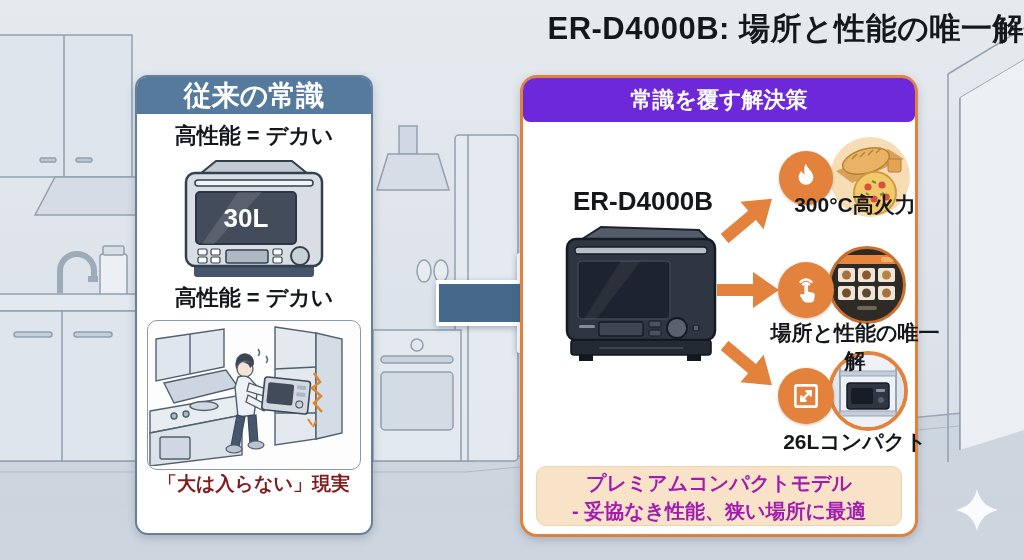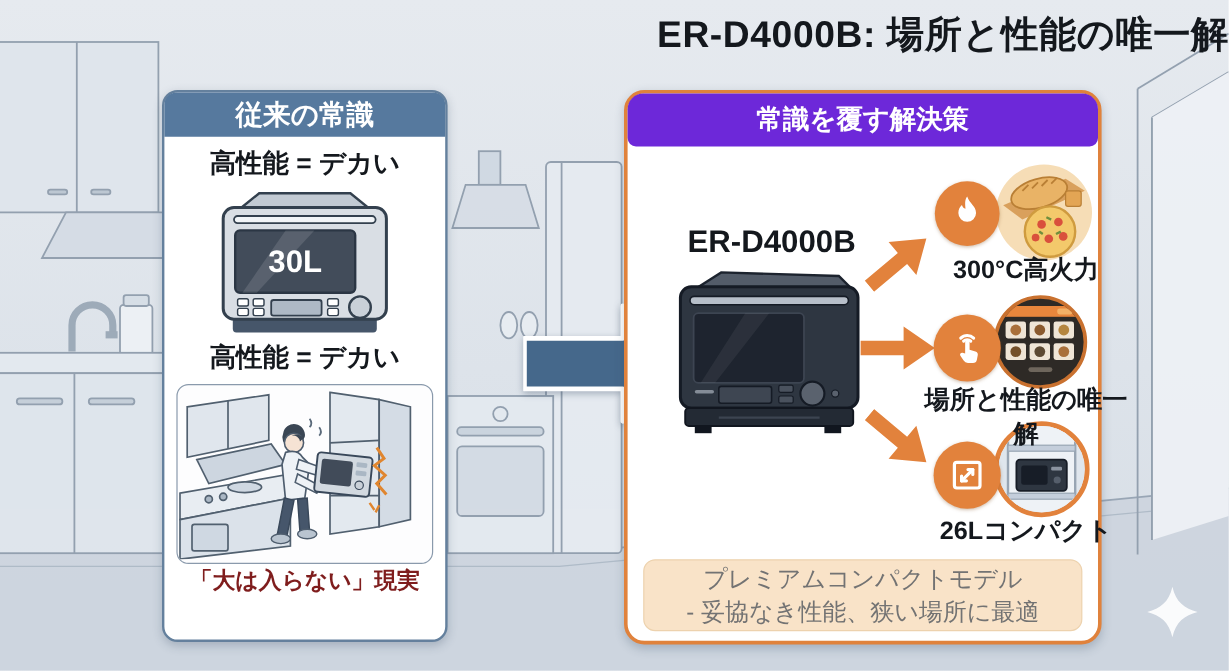--- a/index.html
+++ b/index.html
@@ -14,21 +14,21 @@
          color:#14181d;letter-spacing:.5px;}
 
   
   #bg-art{left:0;top:0;}
 
   
   #left-panel{left:135px;top:75px;width:238px;height:460px;background:#ffffff;
               border:2px solid #64809d;border-radius:13px;box-sizing:border-box;
               box-shadow:0 3px 8px rgba(50,70,95,.25);}
   #left-header{height:37px;background:#56799e;border-radius:10px 10px 0 0;
-               color:#ffffff;font-size:23px;font-weight:bold;text-align:center;line-height:37px;}
+               color:#ffffff;font-size:28px;font-weight:bold;text-align:center;line-height:37px;}
   .claim{text-align:center;font-size:22px;font-weight:bold;color:#14181d;}
   #claim-top{margin-top:7px;}
   #claim-bottom{margin-top:1px;}
   #mw-left{margin:5px auto 0;}
   #kitchen-box{margin:7px auto 0;width:212px;height:148px;border:1.5px solid #8a9aac;
                border-radius:10px;overflow:hidden;background:#fdfdfe;}
   #left-caption{margin-top:1px;text-align:center;font-size:19px;font-weight:bold;color:#7f1d1d;}
 
   
   #big-arrow{left:436px;top:252px;filter:drop-shadow(0 2px 3px rgba(40,60,85,.35));}
@@ -45,21 +45,21 @@
   #mw-right{position:absolute;left:36px;top:146px;}
   .o-arrow{position:absolute;}
   .icon-circle{position:absolute;border-radius:50%;background:#e2823c;
                display:flex;align-items:center;justify-content:center;
                box-shadow:0 1px 3px rgba(120,70,20,.35);z-index:3;}
   .photo-circle{position:absolute;border-radius:50%;overflow:hidden;z-index:2;}
   .feature-label{position:absolute;text-align:center;font-size:21px;font-weight:bold;
                  color:#14181d;z-index:4;}
   #summary-box{position:absolute;left:13px;top:388px;width:366px;height:60px;
                background:#f9e3c8;border:1px solid #edd2ae;border-radius:10px;
-               text-align:center;font-size:20px;font-weight:normal;color:#737373;
+               text-align:center;font-size:20px;font-weight:bold;color:#a21caf;
                line-height:1.38;padding-top:3px;box-sizing:border-box;}
 </style>
 </head>
 <body>
 
 <div id="stage">
 
   <svg id="bg-art" class="abs" width="1024" height="559" viewBox="0 0 1024 559">
     <g stroke="#8b99a9" stroke-width="1.5" fill="none" opacity="0.9">
 
@@ -236,21 +236,21 @@
           <circle cx="56" cy="60" r="3.6" fill="#d9503c"></circle>
         <circle cx="33" cy="61" r="3.2" fill="#d9503c"></circle>
         <path d="M42,44 l4,2 M50,58 l4,-2 M36,56 l3,2" stroke="#6f8f3d" stroke-width="2"></path>
       </svg>
     </div>
     <div class="icon-circle" style="left:256px;top:73px;width:54px;height:54px;">
       <svg width="34" height="34" viewBox="0 0 24 24">
         <path d="M12 2c1.2 4 5.2 5.6 5.2 9.6a5.2 5.2 0 0 1-10.4 0c0-2 .9-3.5 2.1-4.6.3 1.1 1 1.9 2.1 2.2-.2-2.6-.6-5.2 1-7.2z" fill="#ffffff"></path>
       </svg>
     </div>
-    <div class="feature-label" style="left:247px;top:133px;width:170px;">300°C高火力</div>
+    <div class="feature-label" style="left:247px;top:113px;width:170px;">300°C高火力</div>
 
     <div class="photo-circle" style="left:305px;top:168px;width:72px;height:72px;background:#2e2a26;border:3px solid #c9712f;">
       <svg width="72" height="72" viewBox="0 0 72 72">
         <rect x="4" y="6" width="64" height="9" fill="#e8863c"></rect>
         <rect x="50" y="8" width="13" height="5" rx="2" fill="#f4b167"></rect>
         <g>
           <rect x="7" y="19" width="17" height="14" rx="2" fill="#efe5d6"></rect>
             <circle cx="15.5" cy="26" r="4.5" fill="#a9703b"></circle>
           <rect x="27" y="19" width="17" height="14" rx="2" fill="#efe5d6"></rect>
             <circle cx="35.5" cy="26" r="4.5" fill="#8a5a2e"></circle>

